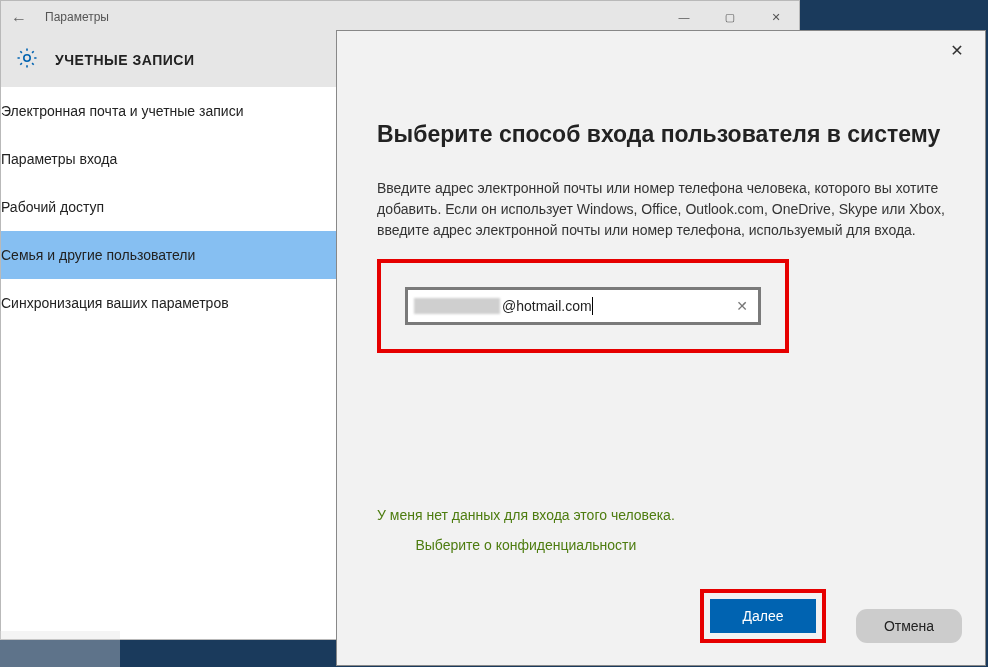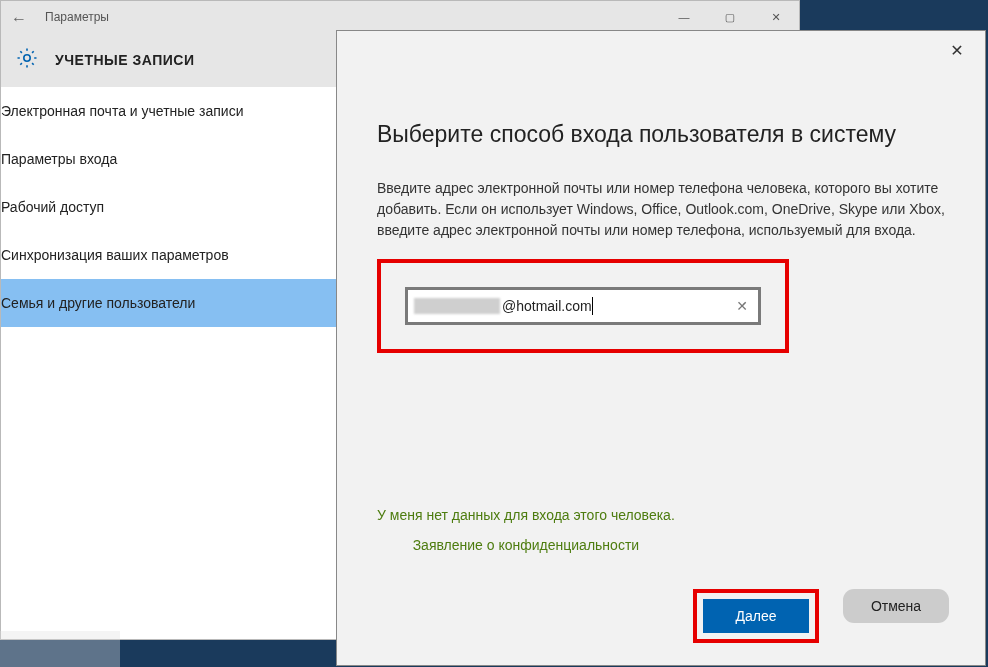--- a/index.html
+++ b/index.html
@@ -36,21 +36,21 @@
 
 .dialog {
   position: absolute; left: 336px; top: 30px; width: 650px; height: 636px;
   background: #f2f2f2; border: 1px solid #888;
 }
 .dialog-close {
   position: absolute; top: 10px; right: 16px; font-size: 16px; color: #333;
   cursor: pointer; width: 24px; height: 24px; text-align: center;
 }
 .dialog-body { padding: 90px 40px 0 40px; }
-.dialog-title { font-size: 23px; color: #222; margin-bottom: 30px; font-weight: 400; }
+.dialog-title { font-size: 23px; color: #222; margin-bottom: 30px; font-weight: 700; }
 .dialog-text { font-size: 14px; color: #333; line-height: 1.5; margin-bottom: 18px; }
 
 .input-highlight {
   border: 4px solid #e60000; padding: 24px; width: 412px; margin-top: 6px;
 }
 .input-row {
   display: flex; align-items: center; background: #fff;
   border: 3px solid #7a7a7a; height: 38px; padding: 0 6px;
 }
 .redacted {
@@ -60,21 +60,21 @@
 .input-row .email-text { font-size: 14px; color: #222; }
 .cursor-caret { display:inline-block; width:1px; height:18px; background:#000; vertical-align:middle; }
 .input-clear { margin-left: auto; color: #777; font-size: 14px; cursor: pointer; padding: 0 4px; }
 
 .dialog-links { position: absolute; left: 40px; bottom: 98px; }
 .dialog-links a {
   display: block; font-size: 14px; color: #4d7c0f; text-decoration: none;
   margin-bottom: 14px; cursor: pointer; text-align: center;
 }
 
-.dialog-actions { position: absolute; right: 36px; bottom: 22px; display: flex; gap: 24px; align-items: flex-start; }
+.dialog-actions { position: absolute; right: 23px; bottom: 22px; display: flex; gap: 30px; align-items: flex-end; }
 .btn {
   height: 34px; min-width: 106px; padding: 0 10px; display: flex; align-items: center;
   justify-content: center; font-size: 14px; cursor: pointer; border: none;
 }
 .btn-primary-wrap { border: 4px solid #e60000; padding: 6px; }
 .btn-primary { background: #0063b1; color: #fff; }
 .btn-secondary { background: #ccc; color: #222; border-radius: 11px; }
 
 .taskbar-hint { position: absolute; left: 0; bottom: 0; width: 120px; height: 36px; background: #e0e0e0; opacity: .35; }
 </style>
@@ -105,25 +105,25 @@
   <div class="sidebar">
     <div class="sidebar-item">
       <span>Электронная почта и учетные записи</span>
     </div>
     <div class="sidebar-item">
       <span>Параметры входа</span>
     </div>
     <div class="sidebar-item">
       <span>Рабочий доступ</span>
     </div>
+    <div class="sidebar-item selected">
+      <span>Семья и другие пользователи</span>
+    </div>
     <div class="sidebar-item">
       <span>Синхронизация ваших параметров</span>
-    </div>
-    <div class="sidebar-item selected">
-      <span>Семья и другие пользователи</span>
     </div>
   </div>
 </div>
 
 <div class="dialog">
   <span class="dialog-close">✕</span>
 
   <div class="dialog-body">
     <div class="dialog-title">Выберите способ входа пользователя в систему</div>
     <div class="dialog-text">Введите адрес электронной почты или номер телефона человека, которого вы хотите добавить. Если он использует Windows, Office, Outlook.com, OneDrive, Skype или Xbox, введите адрес электронной почты или номер телефона, используемый для входа.</div>
@@ -133,21 +133,21 @@
         <span class="redacted"></span>
         <span class="email-text">@hotmail.com</span>
         <span class="cursor-caret"></span>
         <span class="input-clear">✕</span>
       </div>
     </div>
   </div>
 
   <div class="dialog-links">
     <a>У меня нет данных для входа этого человека.</a>
-    <a>Заявление о конфиденциальности</a>
+    <a>Выберите о конфиденциальности</a>
   </div>
 
   <div class="dialog-actions">
     <div class="btn-primary-wrap">
       <button class="btn btn-primary">Далее</button>
     </div>
     <button class="btn btn-secondary">Отмена</button>
   </div>
 </div>
 

